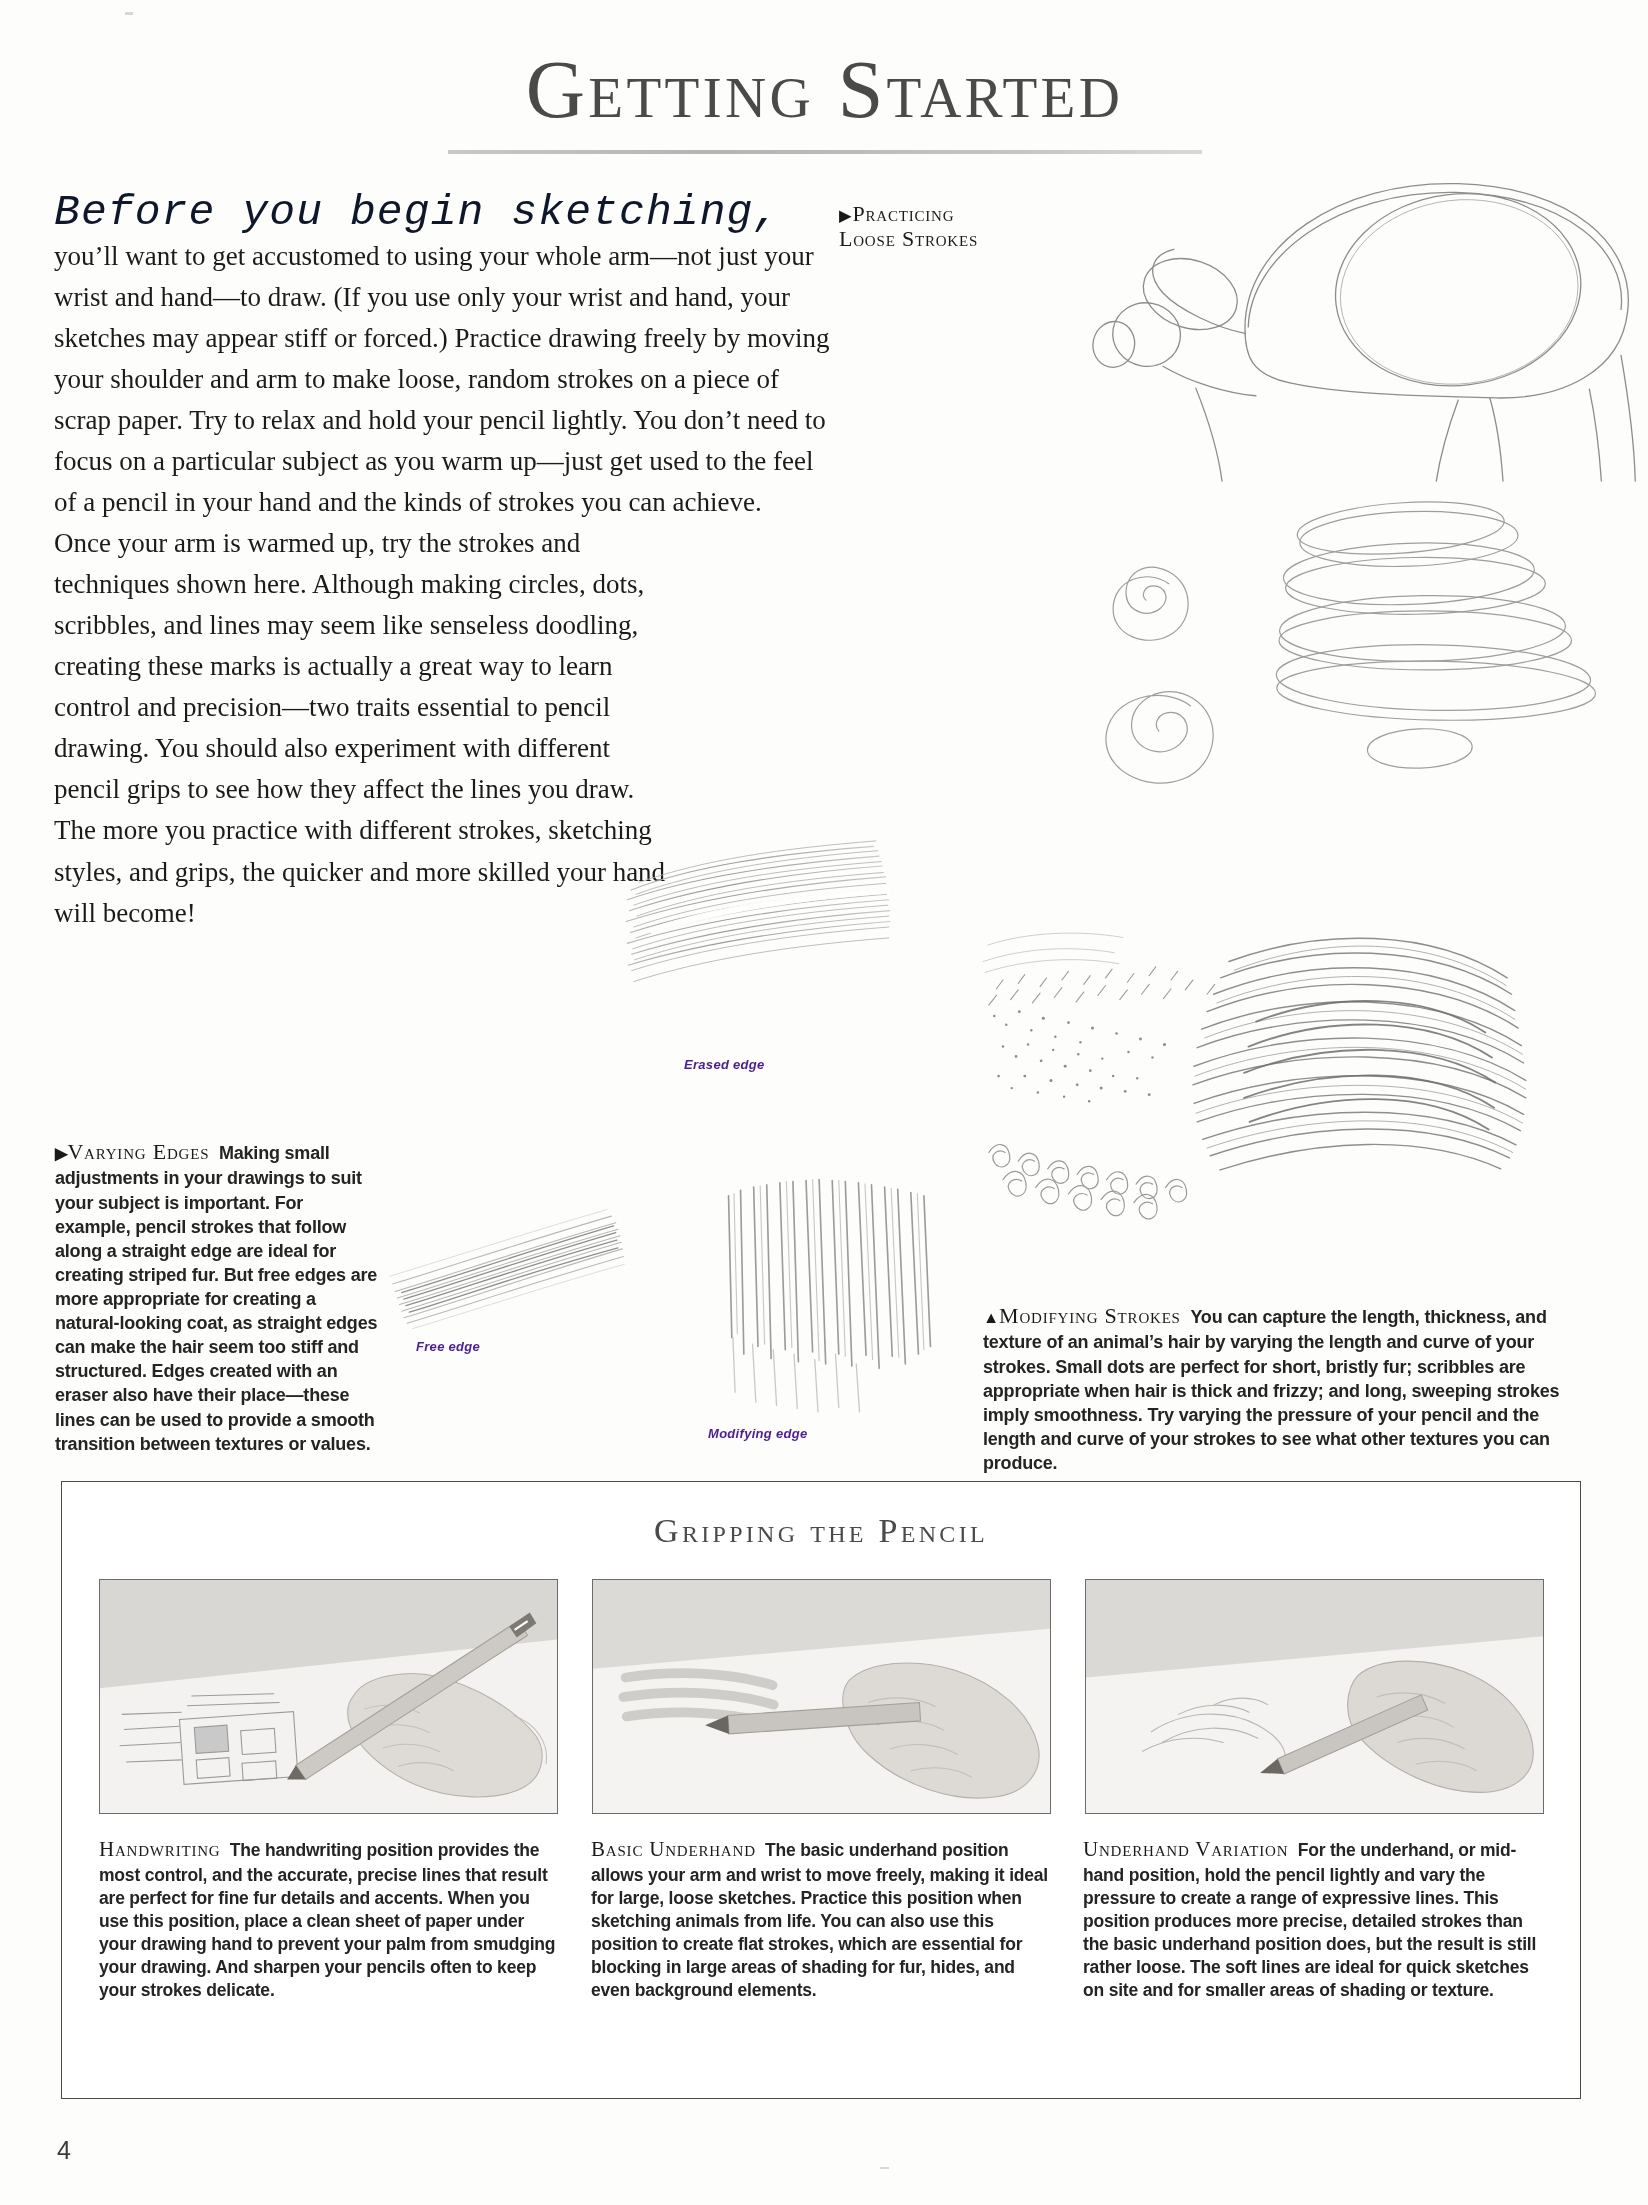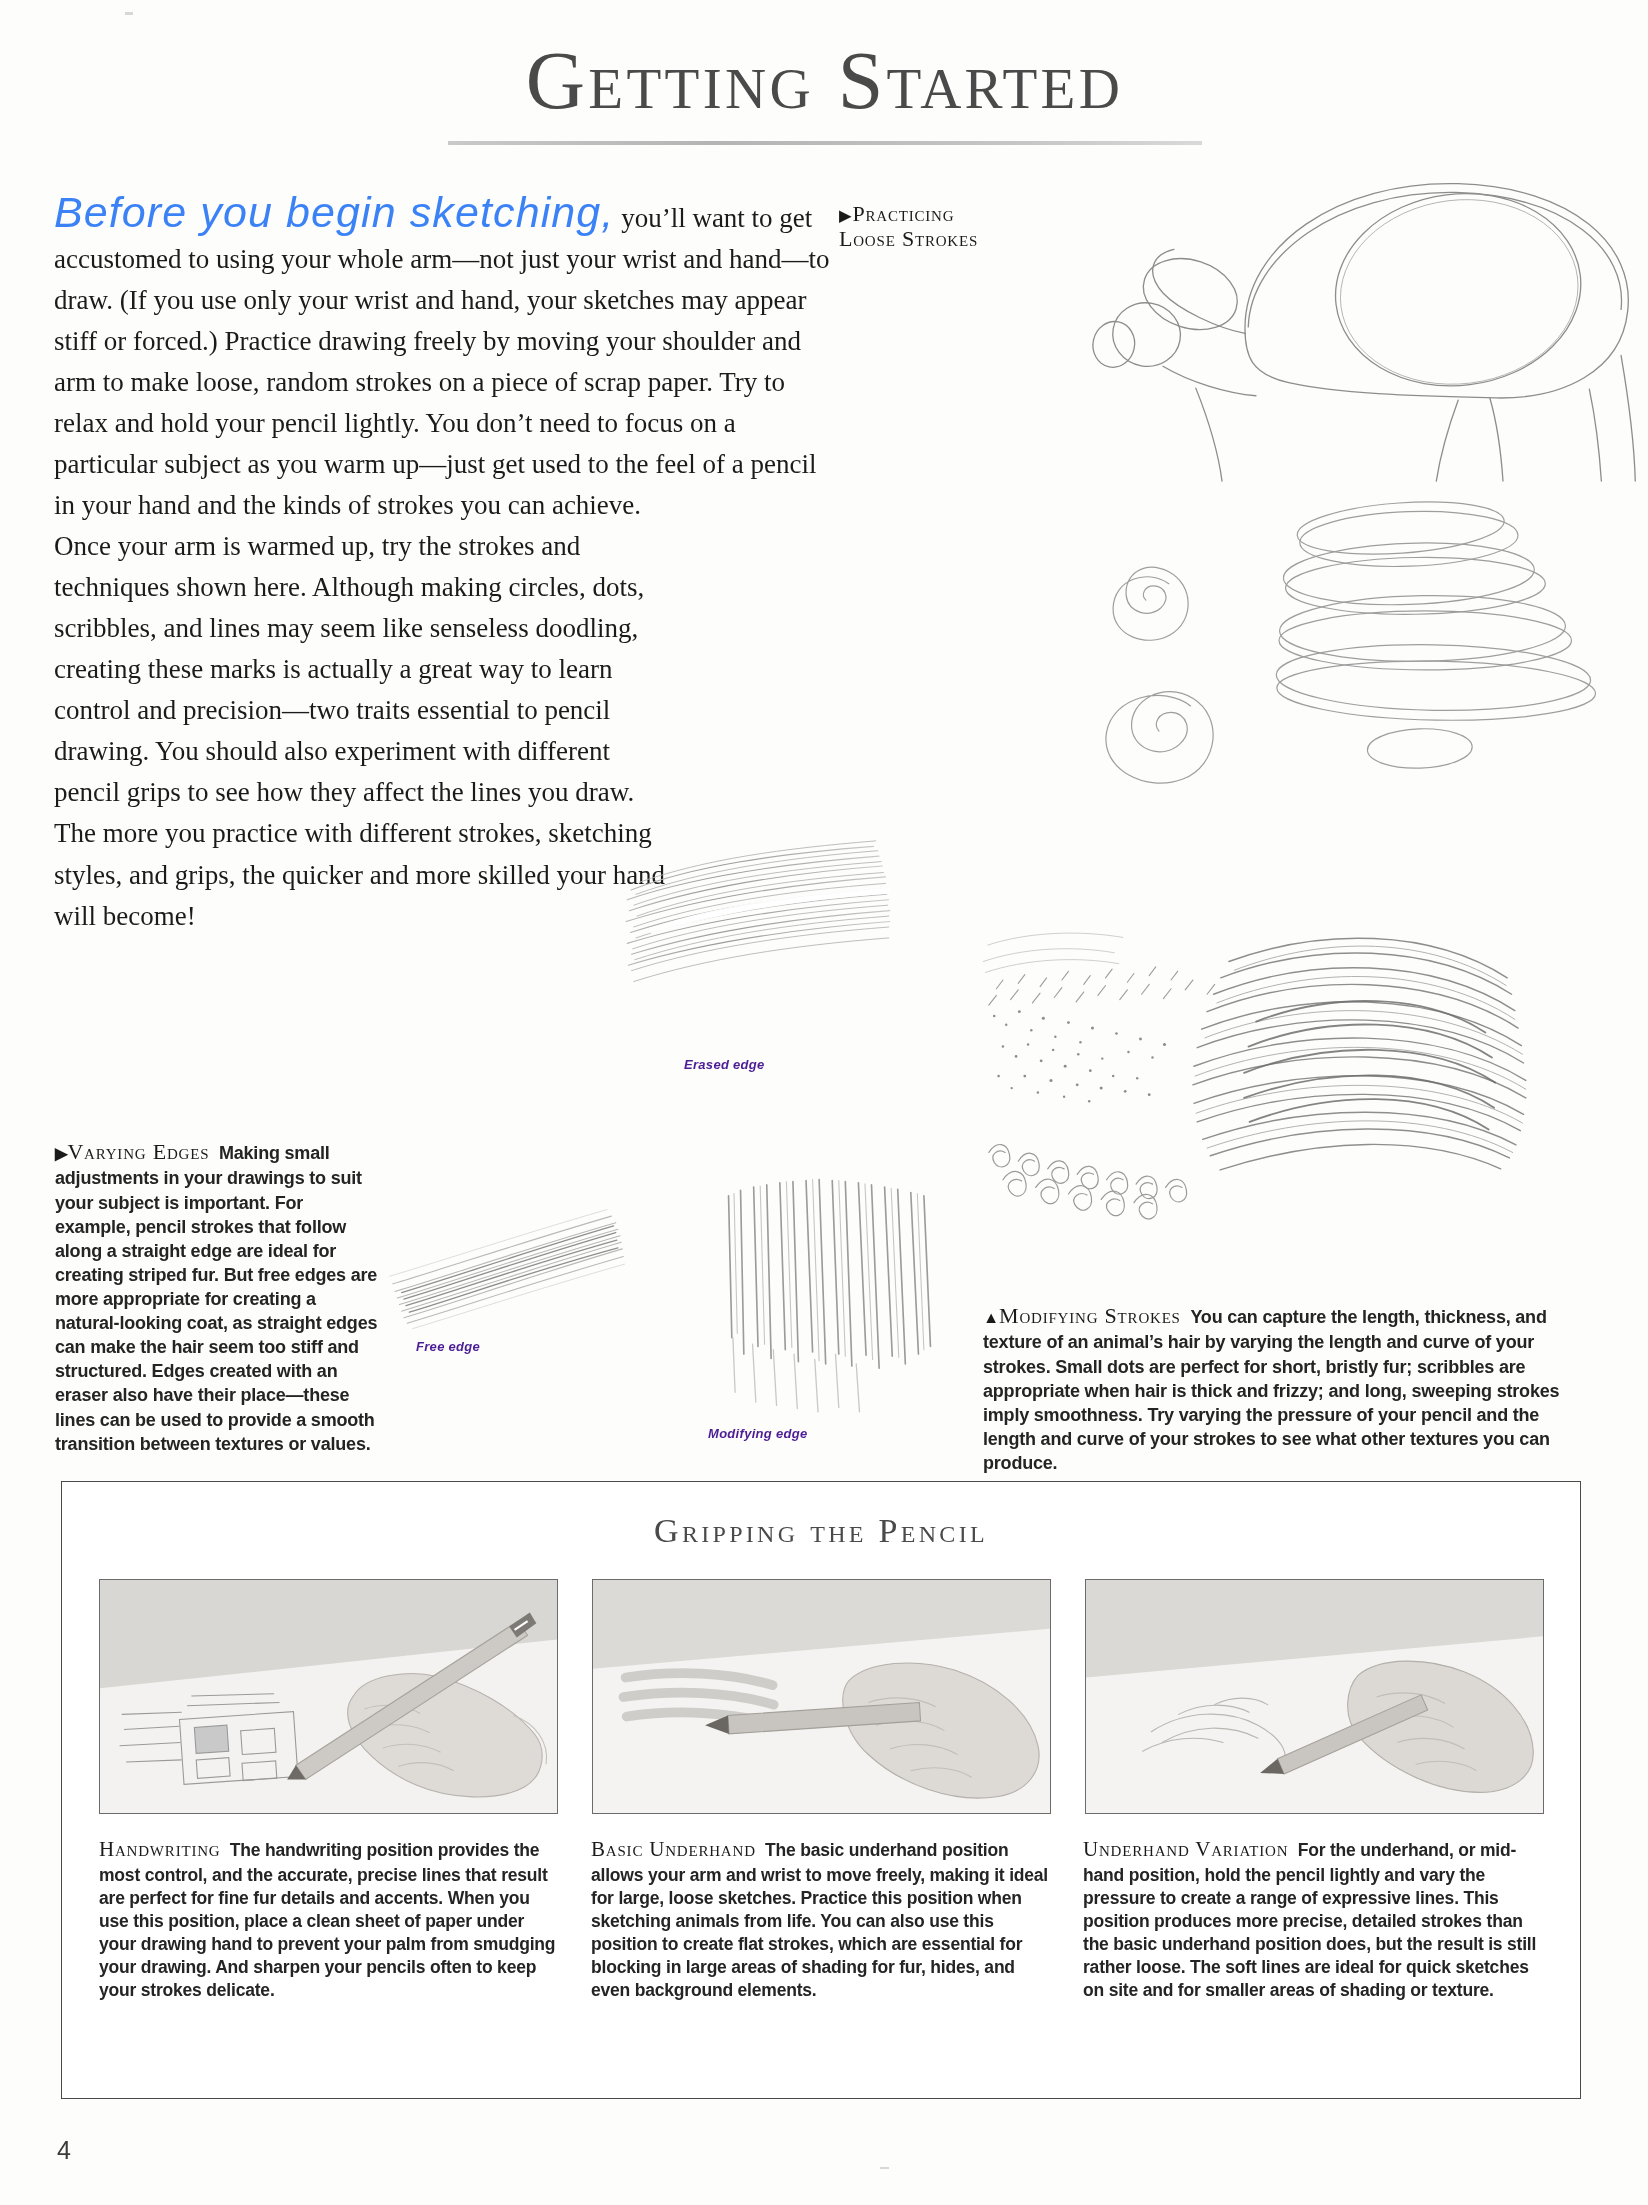--- a/index.html
+++ b/index.html
@@ -25,43 +25,43 @@
     text-align: center;
   }
   .page-title {
     font-family: "Liberation Serif", serif;
     font-size: 82px;
     letter-spacing: 3.3px;
     color: #4a4a4a;
     font-variant: small-caps;
     font-weight: 400;
     line-height: 1;
-    margin: 7px;
+    margin: 16px;
     white-space: nowrap;
   }
   .title-rule {
     margin: 18.6px auto 0 auto;
     width: 754px;
     height: 4.9px;
     background: linear-gradient(90deg,#c9c9c9 0%, #b4b4b4 35%, #c5c5c5 75%, #d9d9d9 100%);
   }
 
   
   .left-col {
     position: absolute;
     left: 54px; top: 191px;
     width: 781px;
   }
   .lede {
-    font-family: Liberation Sans, sans-serif;
+    font-family: Liberation Mono, monospace;
     font-style: italic;
     font-size: 43px;
     line-height: 1.0;
     letter-spacing: 1.1px;
-    color: #3b82f6;
+    color: #0f172a;
     display: inline;
   }
   .body-serif {
     font-family: "Liberation Serif", serif;
     font-size: 27px;
     line-height: 1.52;
     color: #1b1b1b;
     text-align: left;
   }
   .intro-para { margin: 0; }

